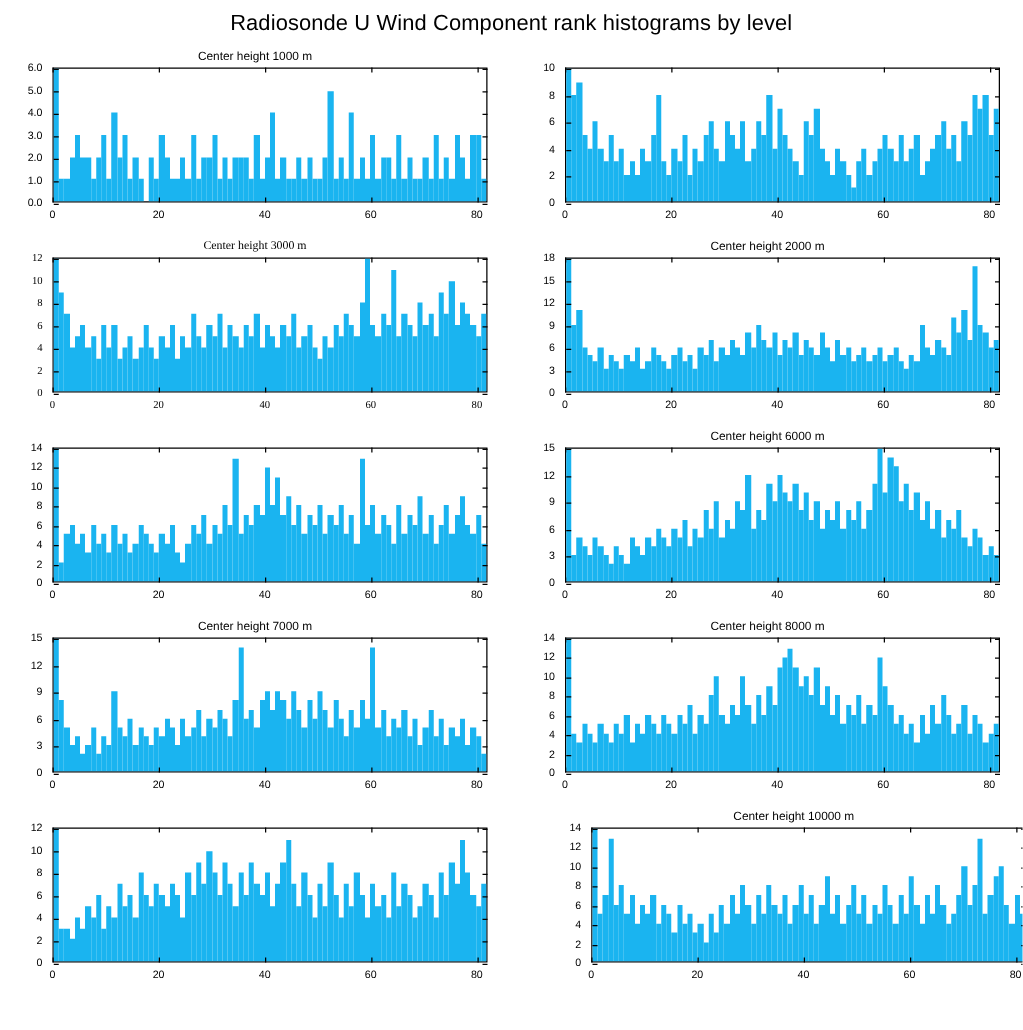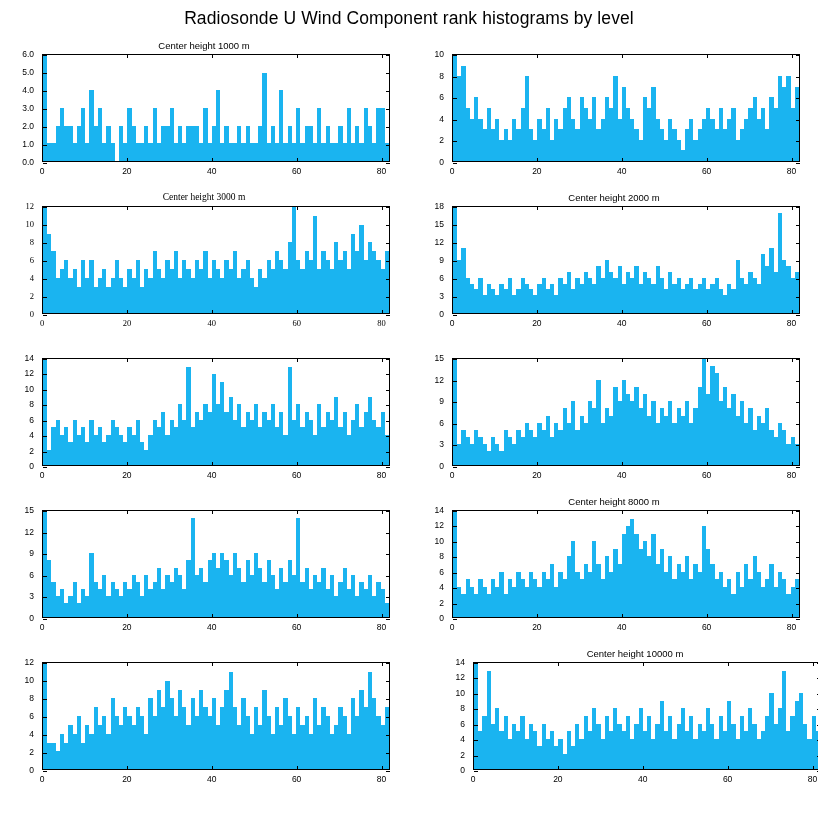--- a/index.html
+++ b/index.html
@@ -729,20 +729,21 @@
         <div class="xtick-mark" style="left: 211.756px; top: 14px; height: 4px;"></div>
         <div class="xtick-label" style="left: 211.756px; top: 126px;">40</div>
         <div class="xtick-mark" style="left: 296.634px; top: 118px; height: 4px;"></div>
         <div class="xtick-mark" style="left: 296.634px; top: 14px; height: 4px;"></div>
         <div class="xtick-label" style="left: 296.634px; top: 126px;">60</div>
         <div class="xtick-mark" style="left: 381.512px; top: 118px; height: 4px;"></div>
         <div class="xtick-mark" style="left: 381.512px; top: 14px; height: 4px;"></div>
         <div class="xtick-label" style="left: 381.512px; top: 126px;">80</div>
       </div>
       <div class="panel" style="left: 410px; top: 344px; width: 408px; height: 150px;">
+        <div class="panel-title">Center height 6000 m</div>
         <div class="plot-area" style="width: 348px; height: 108px;">
           <div class="bars">
             <div class="bar" style="height: 100%; background: rgb(26, 180, 240);"></div>
             <div class="bar" style="height: 20%; background: rgb(26, 180, 240);"></div>
             <div class="bar" style="height: 33.3333%; background: rgb(26, 180, 240);"></div>
             <div class="bar" style="height: 26.6667%; background: rgb(26, 180, 240);"></div>
             <div class="bar" style="height: 20%; background: rgb(26, 180, 240);"></div>
             <div class="bar" style="height: 33.3333%; background: rgb(26, 180, 240);"></div>
             <div class="bar" style="height: 26.6667%; background: rgb(26, 180, 240);"></div>
             <div class="bar" style="height: 20%; background: rgb(26, 180, 240);"></div>
@@ -852,20 +853,21 @@
         <div class="xtick-mark" style="left: 211.756px; top: 14px; height: 4px;"></div>
         <div class="xtick-label" style="left: 211.756px; top: 126px;">40</div>
         <div class="xtick-mark" style="left: 296.634px; top: 118px; height: 4px;"></div>
         <div class="xtick-mark" style="left: 296.634px; top: 14px; height: 4px;"></div>
         <div class="xtick-label" style="left: 296.634px; top: 126px;">60</div>
         <div class="xtick-mark" style="left: 381.512px; top: 118px; height: 4px;"></div>
         <div class="xtick-mark" style="left: 381.512px; top: 14px; height: 4px;"></div>
         <div class="xtick-label" style="left: 381.512px; top: 126px;">80</div>
       </div>
       <div class="panel" style="left: 0px; top: 496px; width: 408px; height: 150px;">
+        <div class="panel-title">Center height 7000 m</div>
         <div class="plot-area" style="width: 348px; height: 108px;">
           <div class="bars">
             <div class="bar" style="height: 100%; background: rgb(26, 180, 240);"></div>
             <div class="bar" style="height: 53.3333%; background: rgb(26, 180, 240);"></div>
             <div class="bar" style="height: 33.3333%; background: rgb(26, 180, 240);"></div>
             <div class="bar" style="height: 20%; background: rgb(26, 180, 240);"></div>
             <div class="bar" style="height: 26.6667%; background: rgb(26, 180, 240);"></div>
             <div class="bar" style="height: 13.3333%; background: rgb(26, 180, 240);"></div>
             <div class="bar" style="height: 20%; background: rgb(26, 180, 240);"></div>
             <div class="bar" style="height: 33.3333%; background: rgb(26, 180, 240);"></div>

